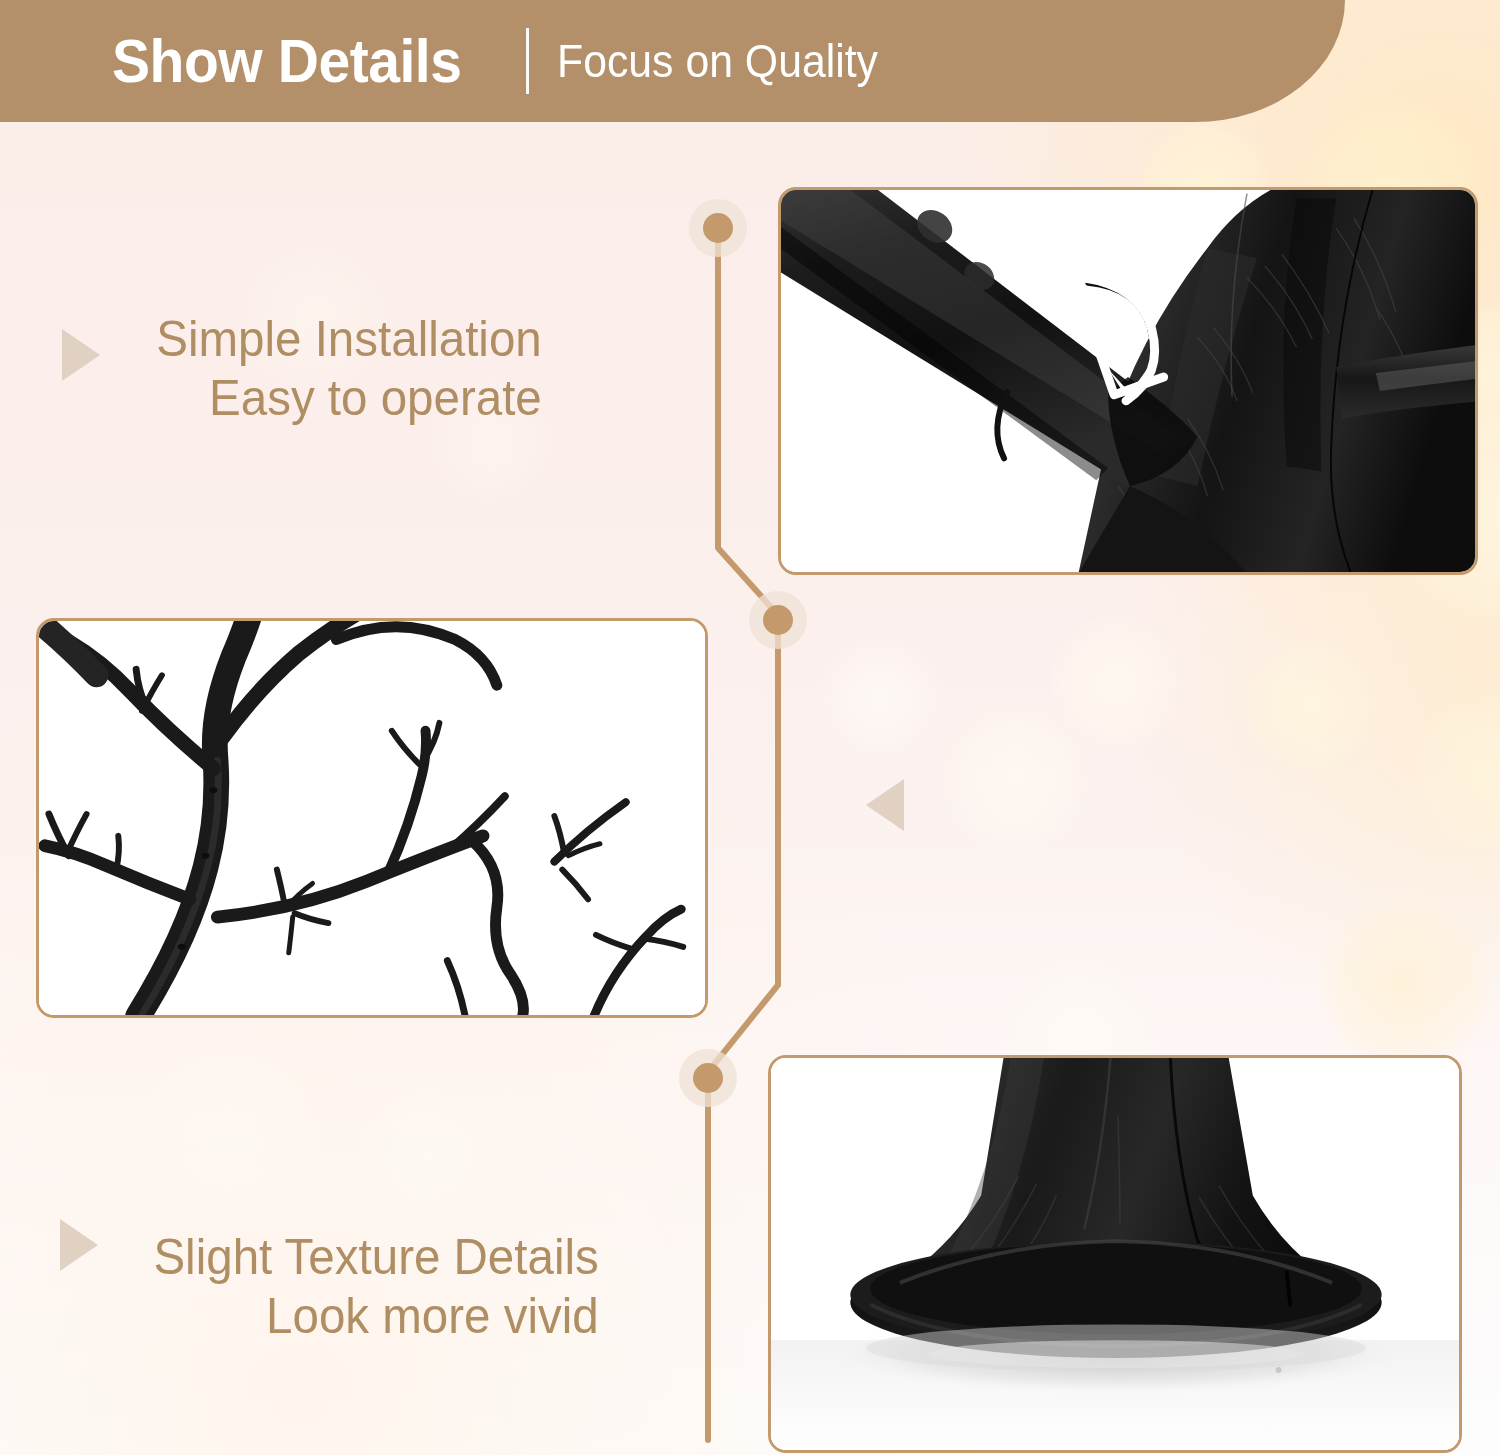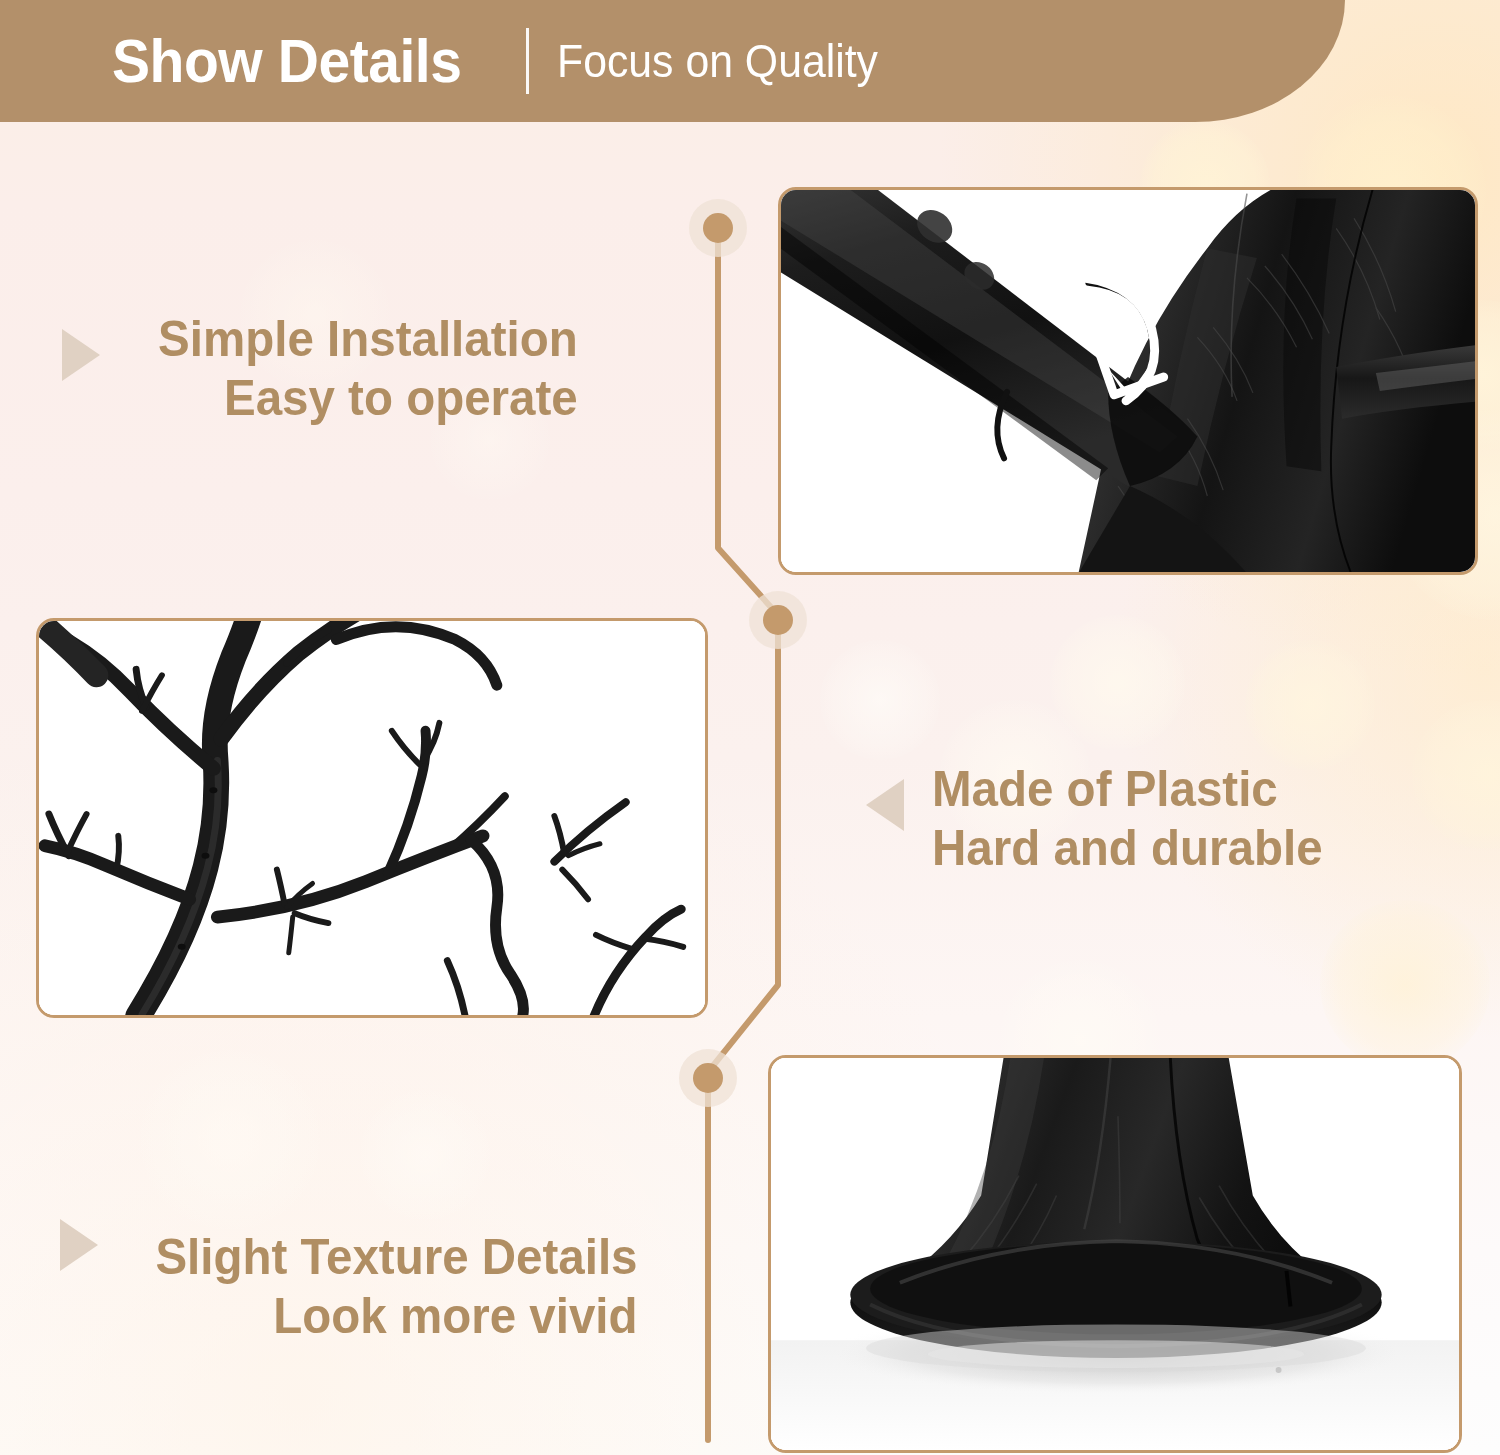--- a/index.html
+++ b/index.html
@@ -112,21 +112,21 @@
 
   #panel-joint   { left: 778px; top: 187px;  width: 700px; height: 388px; }
   #panel-branch  { left: 36px;  top: 618px;  width: 672px; height: 400px; }
   #panel-base    { left: 768px; top: 1055px; width: 694px; height: 398px; border-bottom-left-radius: 18px; border-bottom-right-radius: 18px; }
 
   
   .feature {
     position: absolute;
     z-index: 5;
     color: #b08e63;
-    font-weight: bold;
+    font-weight: normal;
     line-height: 1.18;
   }
   .feature .line {
     font-size: 50px;
     white-space: nowrap;
     transform: scaleX(0.95);
   }
   .feature.align-right { text-align: right; }
   .feature.align-right .line { transform-origin: right center; }
   .feature.align-left .line  { transform-origin: left center; }
@@ -416,24 +416,20 @@
     </div>
   </div>
 
   <div class="tri tri-right" id="tri-install"></div>
   <div class="feature align-right" id="feat-install">
     <div class="line">Simple Installation</div>
     <div class="line">Easy to operate</div>
   </div>
 
   <div class="tri tri-left" id="tri-plastic"></div>
-  <div class="feature align-left" id="feat-plastic">
-    <div class="line">Made of Plastic</div>
-    <div class="line">Hard and durable</div>
-  </div>
 
   <div class="tri tri-right" id="tri-texture"></div>
   <div class="feature align-right" id="feat-texture">
     <div class="line">Slight Texture Details</div>
     <div class="line">Look more vivid</div>
   </div>
 
 </div>
 
 </body></html>

